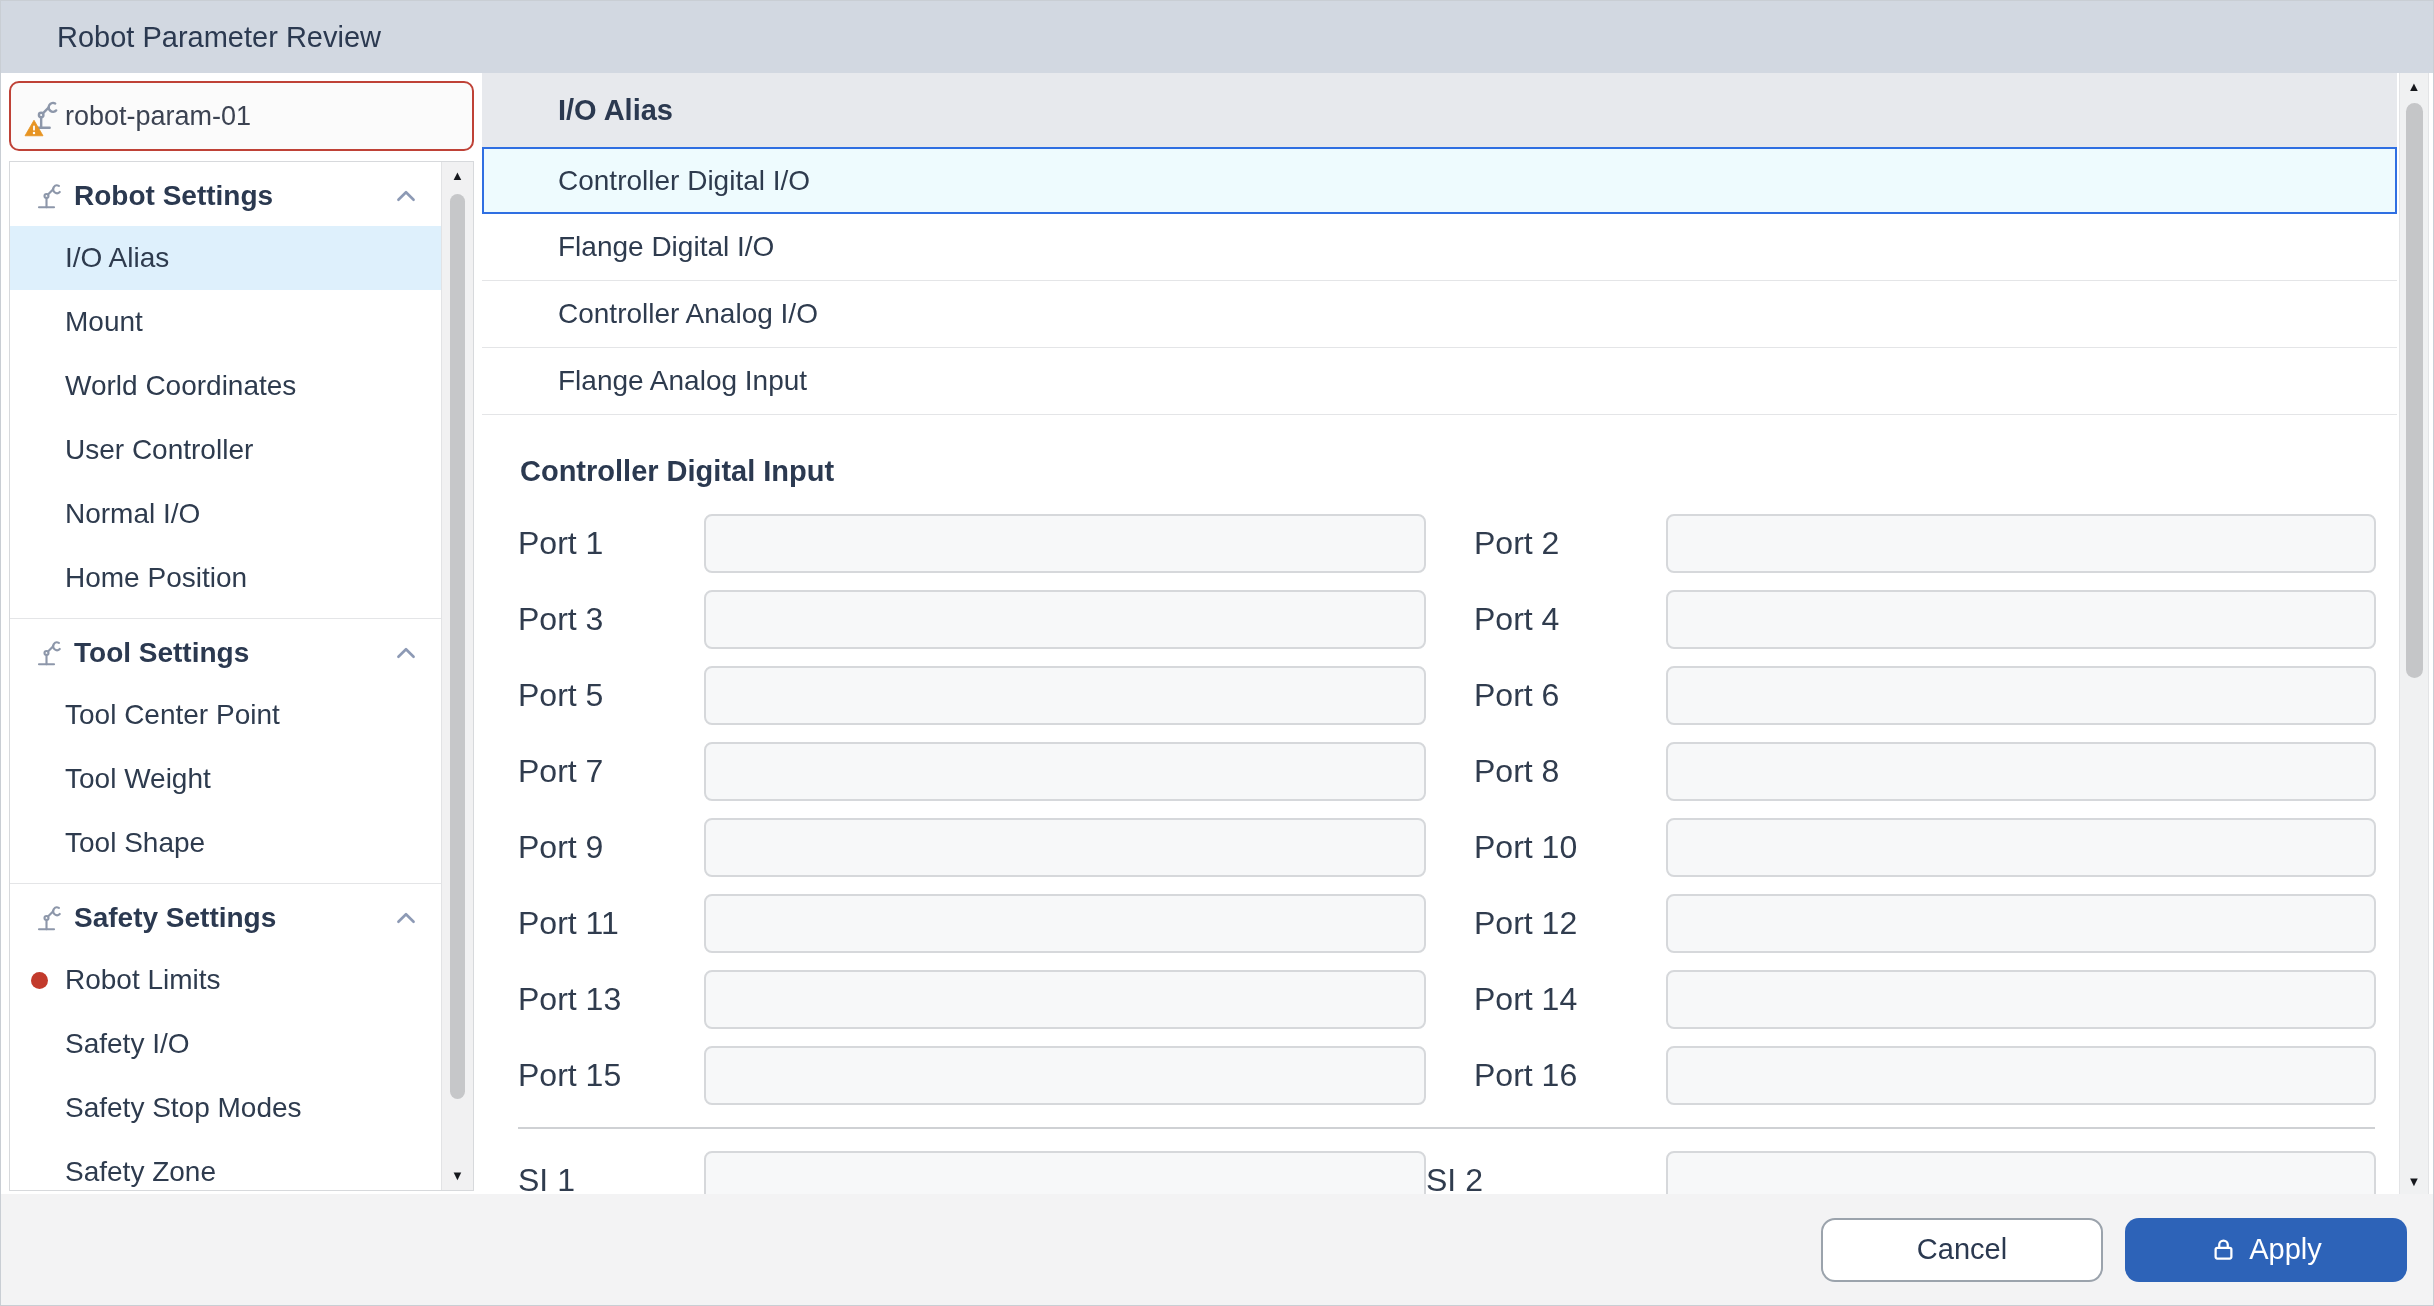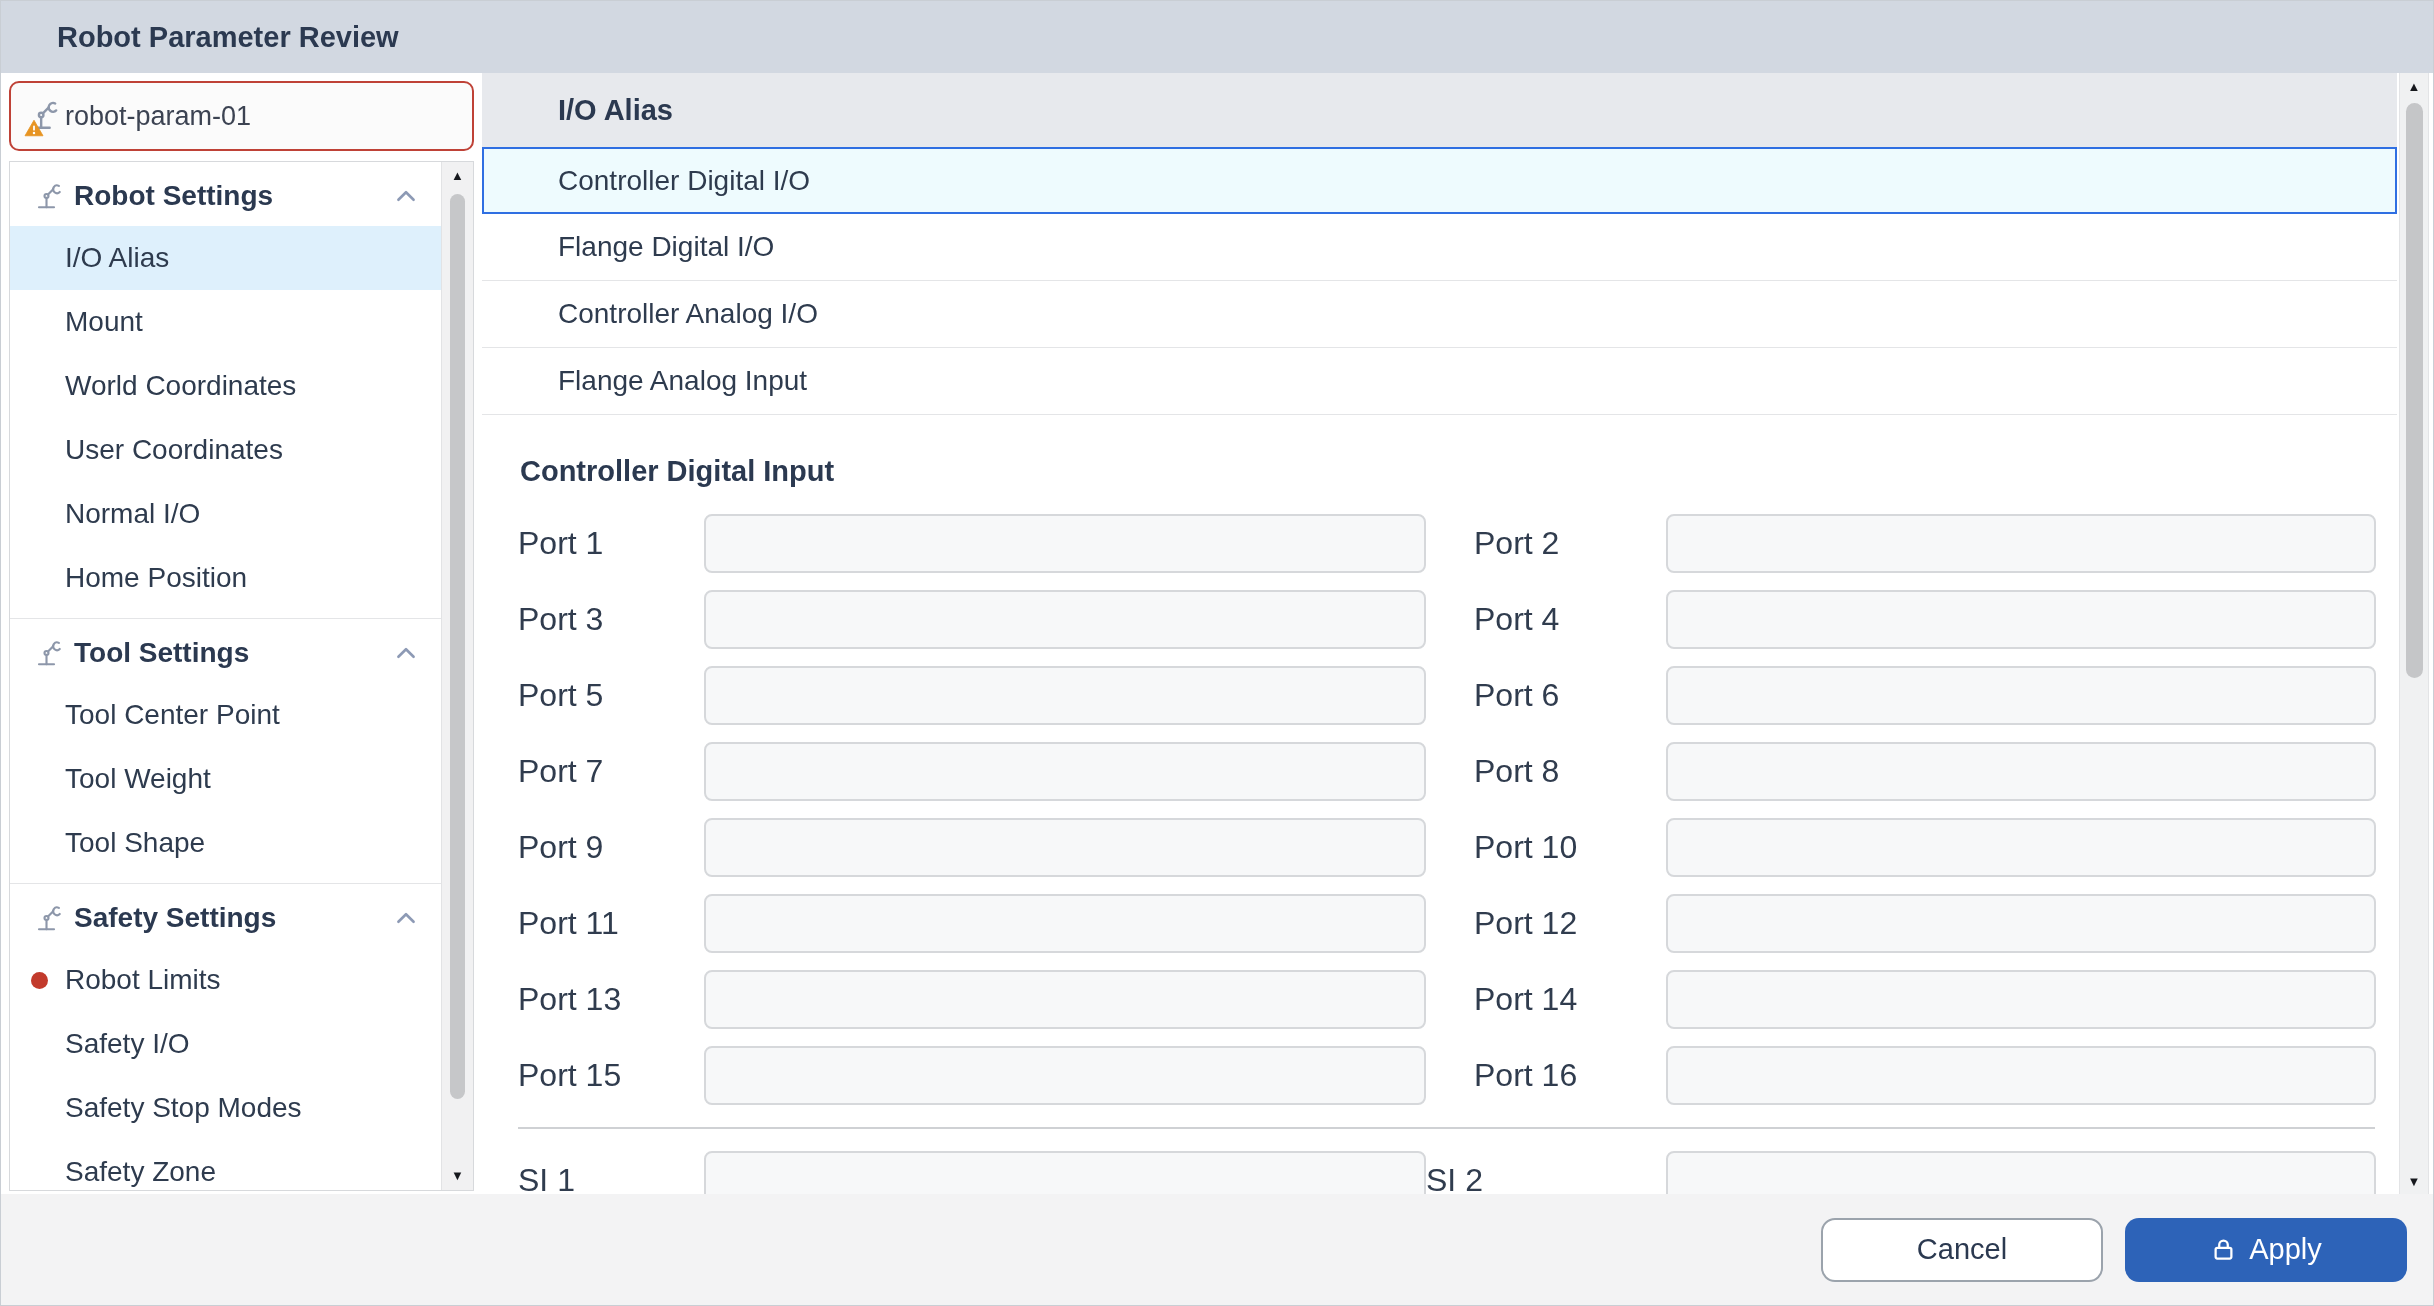--- a/index.html
+++ b/index.html
@@ -2,21 +2,21 @@
 <html><head>
 <meta charset="utf-8">
 <style>
   * { margin:0; padding:0; box-sizing:border-box; }
   html,body { width:2434px; height:1306px; font-family:"Liberation Sans","DejaVu Sans",sans-serif; background:#ffffff; }
   .window { position:relative; width:2434px; height:1306px; background:#fff; border:1px solid #c9ced4; overflow:hidden; }
 
   
   .titlebar { position:absolute; left:0; top:0; width:100%; height:72px; background:#d2d8e1;
               display:flex; align-items:center; padding-left:56px;
-              font-size:29px; font-weight:bold; color:#2b3950; }
+              font-size:29px; font-weight:normal; color:#2b3950; }
 
   
   .sidebar { position:absolute; left:0; top:72px; width:481px; height:1123px; background:#fff; }
   .name-field { position:absolute; left:8px; top:8px; width:465px; height:70px;
                 border:2px solid #bf4237; border-radius:10px; background:#fbfbfb;
                 display:flex; align-items:center; padding-left:16px; gap:2px; cursor:text; }
   .name-field .robot-ic { position:relative; width:36px; height:36px; color:#8d97aa; flex:0 0 auto; }
   .name-field .robot-ic svg.base { width:34px; height:34px; }
   .name-field .warn { position:absolute; left:-3px; bottom:-3px; width:20px; height:18px; }
   .name-text { font-size:27px; color:#3c4352; }
@@ -141,21 +141,21 @@
           <div class="tree-item selected">
             <span>I/O Alias</span>
           </div>
           <div class="tree-item">
             <span>Mount</span>
           </div>
           <div class="tree-item">
             <span>World Coordinates</span>
           </div>
           <div class="tree-item">
-            <span>User Coordinates</span>
+            <span>User Controller</span>
           </div>
           <div class="tree-item">
             <span>Normal I/O</span>
           </div>
           <div class="tree-item">
             <span>Home Position</span>
           </div>
         </div>
 
         <div class="tree-divider"></div>

